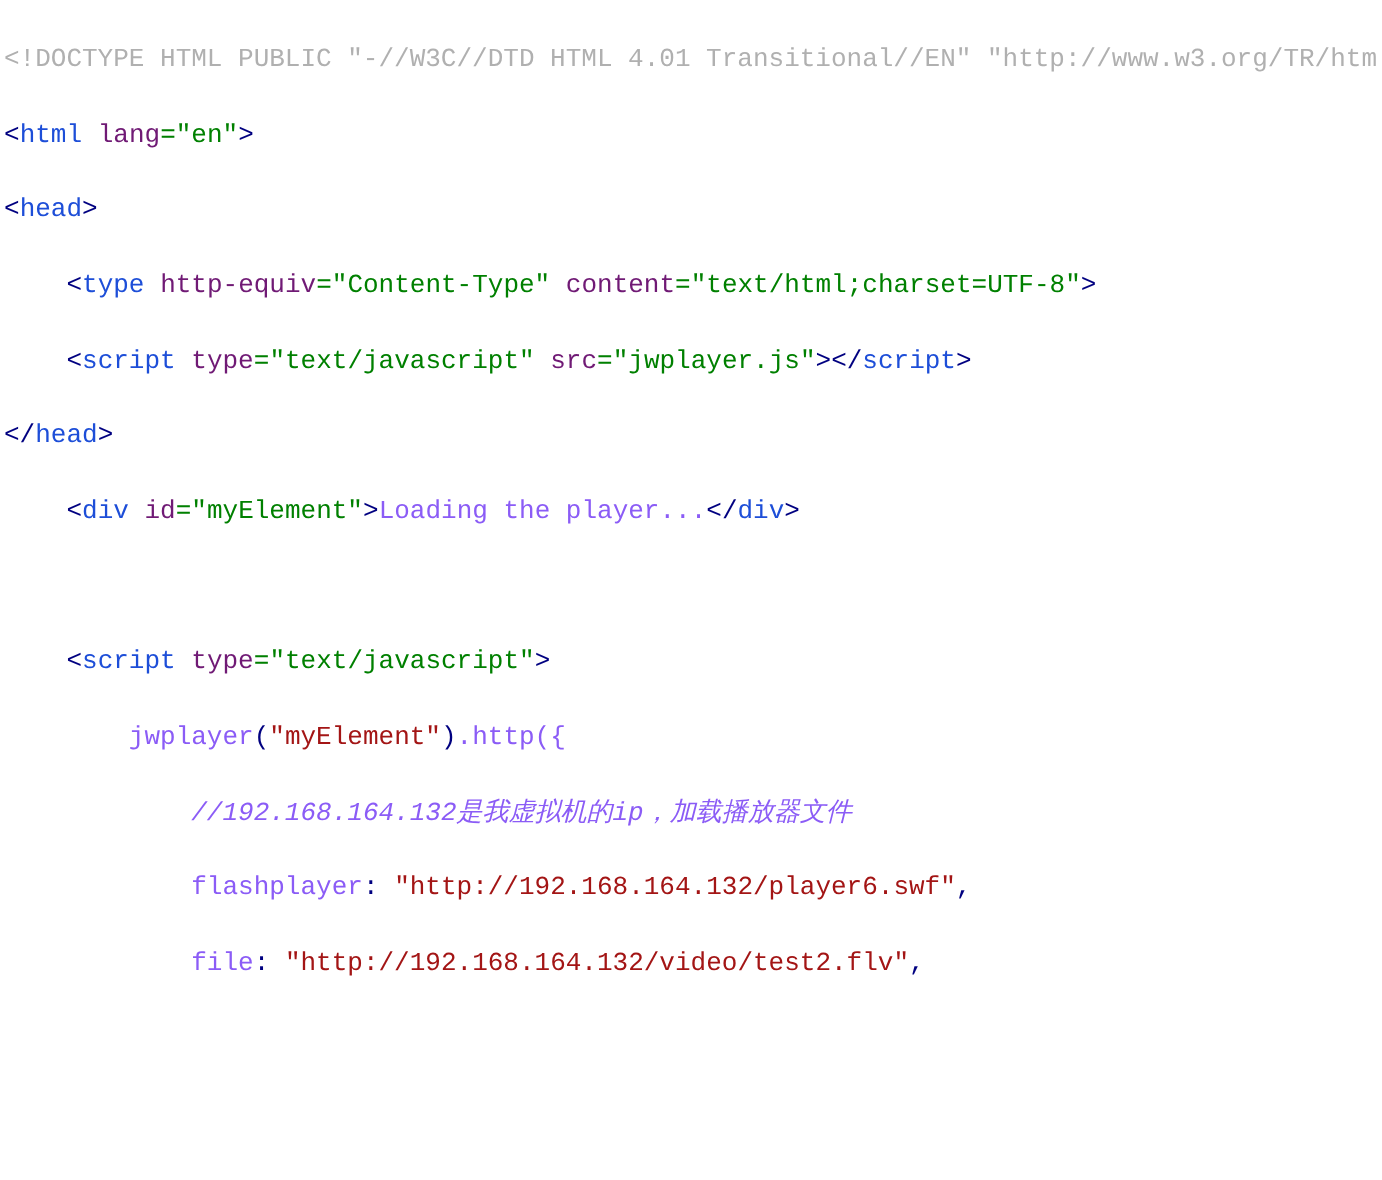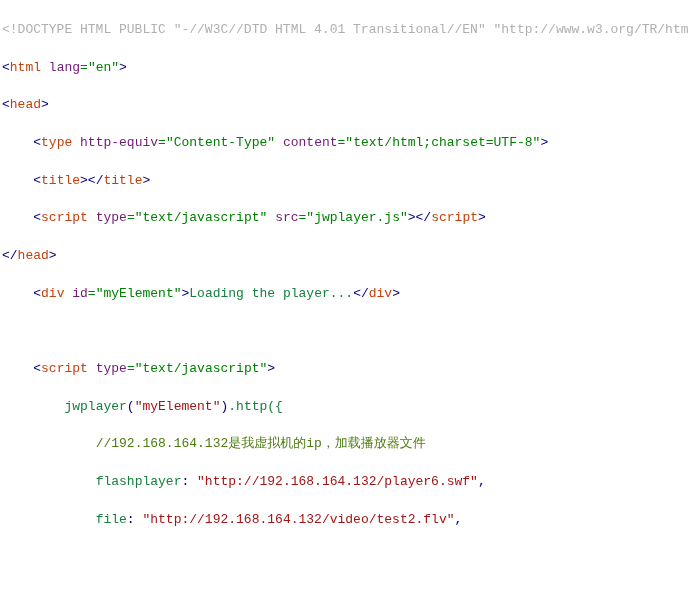--- a/index.html
+++ b/index.html
@@ -16,37 +16,36 @@
   }
   .code {
     white-space: pre;
     overflow: hidden;
   }
   .line {
     display: block;
   }
   .muted-top { color: #b0b0b0; }
   .p  { color: #000080; }      
-  .tag{ color: #c2410c; margin-top: 28px; }      
+  .tag{ color: #1d4ed8; margin-top: 28px; }      
   .attr{ color: #701a75; }     
   .eq  { color: #008000; }     
   .val { color: #008000; }     
   .url { color: #a31515; }
-  .cmt { color: #4d7c0f; }
-  .txt { color: #15803d; }
+  .cmt { color: #8b5cf6; font-style: italic; }
+  .txt { color: #8b5cf6; }
 </style>
 </head>
 <body>
 
 <div class="code">
 <span class="line muted-top">&lt;!DOCTYPE HTML PUBLIC "-//W3C//DTD HTML 4.01 Transitional//EN" "http://www.w3.org/TR/html4/loose.dtd"&gt;</span>
 <span class="line"><span class="p">&lt;</span><span class="tag">html</span> <span class="attr">lang</span><span class="eq">=</span><span class="val">"en"</span><span class="p">&gt;</span></span>
 <span class="line"><span class="p">&lt;</span><span class="tag">head</span><span class="p">&gt;</span></span>
 <span class="line">    <span class="p">&lt;</span><span class="tag">type</span> <span class="attr">http-equiv</span><span class="eq">=</span><span class="val">"Content-Type"</span> <span class="attr">content</span><span class="eq">=</span><span class="val">"text/html;charset=UTF-8"</span><span class="p">&gt;</span></span>
-<span class="line">    <span class="p">&lt;</span><span class="tag">title</span><span class="p">&gt;&lt;/</span><span class="tag">title</span><span class="p">&gt;</span></span>
 <span class="line">    <span class="p">&lt;</span><span class="tag">script</span> <span class="attr">type</span><span class="eq">=</span><span class="val">"text/javascript"</span> <span class="attr">src</span><span class="eq">=</span><span class="val">"jwplayer.js"</span><span class="p">&gt;&lt;/</span><span class="tag">script</span><span class="p">&gt;</span></span>
 <span class="line"><span class="p">&lt;/</span><span class="tag">head</span><span class="p">&gt;</span></span>
 <span class="line">    <span class="p">&lt;</span><span class="tag">div</span> <span class="attr">id</span><span class="eq">=</span><span class="val">"myElement"</span><span class="p">&gt;</span><span class="txt">Loading the player...</span><span class="p">&lt;/</span><span class="tag">div</span><span class="p">&gt;</span></span>
 <span class="line"> </span>
 <span class="line">    <span class="p">&lt;</span><span class="tag">script</span> <span class="attr">type</span><span class="eq">=</span><span class="val">"text/javascript"</span><span class="p">&gt;</span></span>
 <span class="line">        <span class="txt">jwplayer</span><span class="p">(</span><span class="url">"myElement"</span><span class="p">)</span><span class="txt">.http({</span></span>
 <span class="line">            <span class="cmt">//192.168.164.132是我虚拟机的ip，加载播放器文件</span></span>
 <span class="line">            <span class="txt">flashplayer</span><span class="p">: </span><span class="url">"http://192.168.164.132/player6.swf"</span><span class="p">,</span></span>
 <span class="line">            <span class="txt">file</span><span class="p">: </span><span class="url">"http://192.168.164.132/video/test2.flv"</span><span class="p">,</span></span>
 

